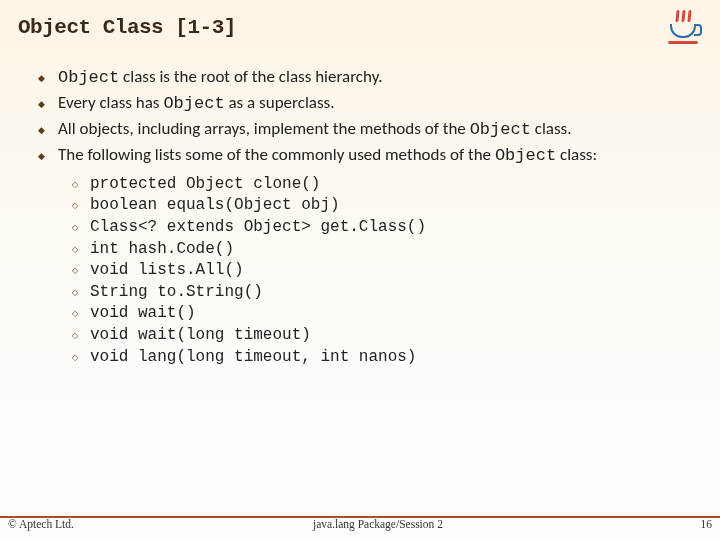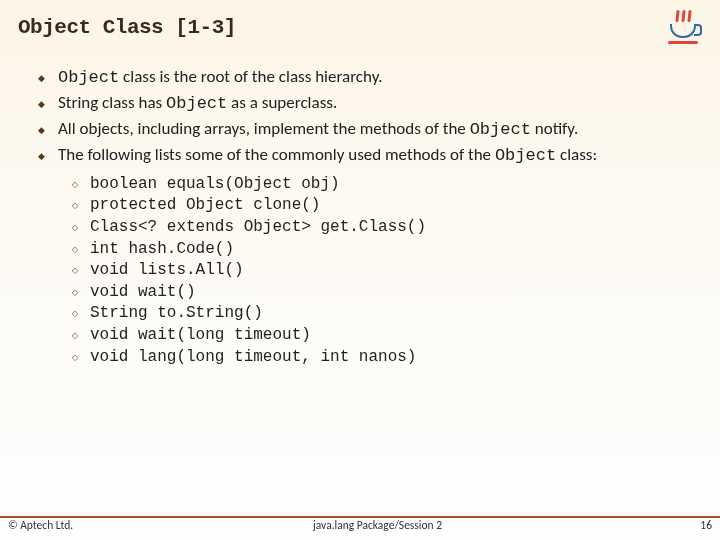--- a/index.html
+++ b/index.html
@@ -104,24 +104,25 @@
     left: 0;
     top: 6px;
   }
   .mono { font-family: "Courier New", monospace; }
   .footer {
     position: absolute;
     bottom: 0; left: 0; right: 0;
     height: 24px;
     border-top: 2px solid #a85028;
     display: flex;
-    align-items: flex-end;
+    align-items: flex-start;
     font-size: 11.5px;
     color: #333;
-    padding: 8px 8px;
+    padding: 0 8px;
+    font-family: Liberation Serif, serif;
   }
   .footer .left { flex: 0 0 auto; }
   .footer .center { flex: 1; text-align: center; }
   .footer .right { flex: 0 0 auto; width: 30px; text-align: right; }
 </style>
 </head>
 <body>
 
 <div class="slide">
 
@@ -137,35 +138,35 @@
       <div class="logo-base"></div>
     </div>
   </div>
 
   <div class="content">
     <ul class="main">
       <li>
         <span class="mono">Object</span><span> class is the root of the class hierarchy.</span>
       </li>
       <li>
-        <span>String class has </span><span class="mono">Object</span><span> as a superclass.</span>
+        <span>Every class has </span><span class="mono">Object</span><span> as a superclass.</span>
       </li>
       <li>
-        <span>All objects, including arrays, implement the methods of the </span><span class="mono">Object</span><span> notify.</span>
+        <span>All objects, including arrays, implement the methods of the </span><span class="mono">Object</span><span> class.</span>
       </li>
       <li>
         <span>The following lists some of the commonly used methods of the </span><span class="mono">Object</span><span> class:</span>
         <ul class="sub">
+          <li>protected Object clone()</li>
           <li>boolean equals(Object obj)</li>
-          <li>protected Object clone()</li>
           <li>Class&lt;? extends Object&gt; get.Class()</li>
           <li>int hash.Code()</li>
           <li>void lists.All()</li>
+          <li>String to.String()</li>
           <li>void wait()</li>
-          <li>String to.String()</li>
           <li>void wait(long timeout)</li>
           <li>void lang(long timeout, int nanos)</li>
         </ul>
       </li>
     </ul>
   </div>
 
   <div class="footer">
     <div class="left">© Aptech Ltd.</div>
     <div class="center">java.lang Package/Session 2</div>

